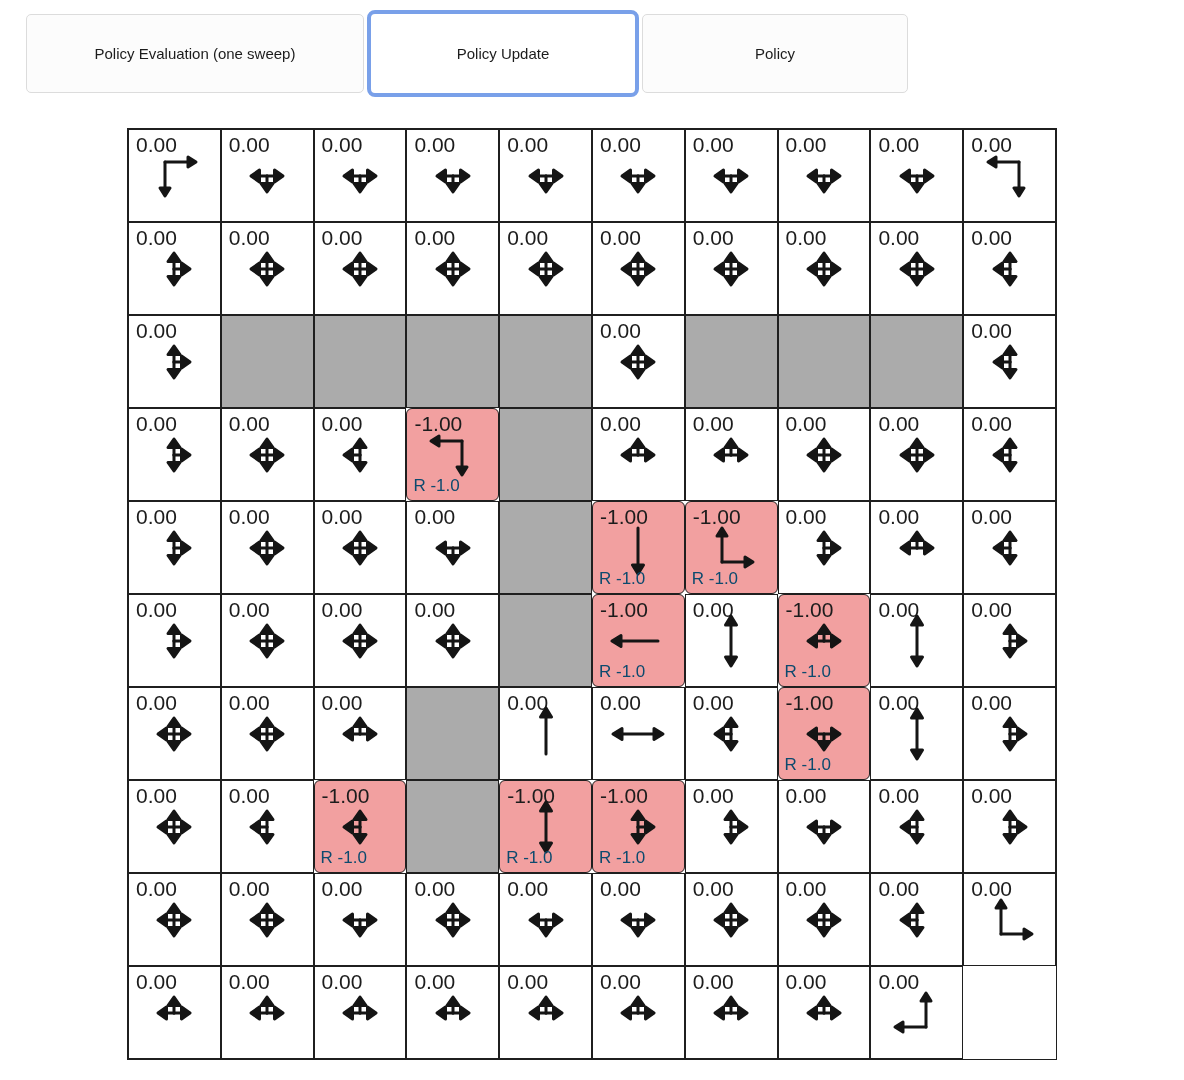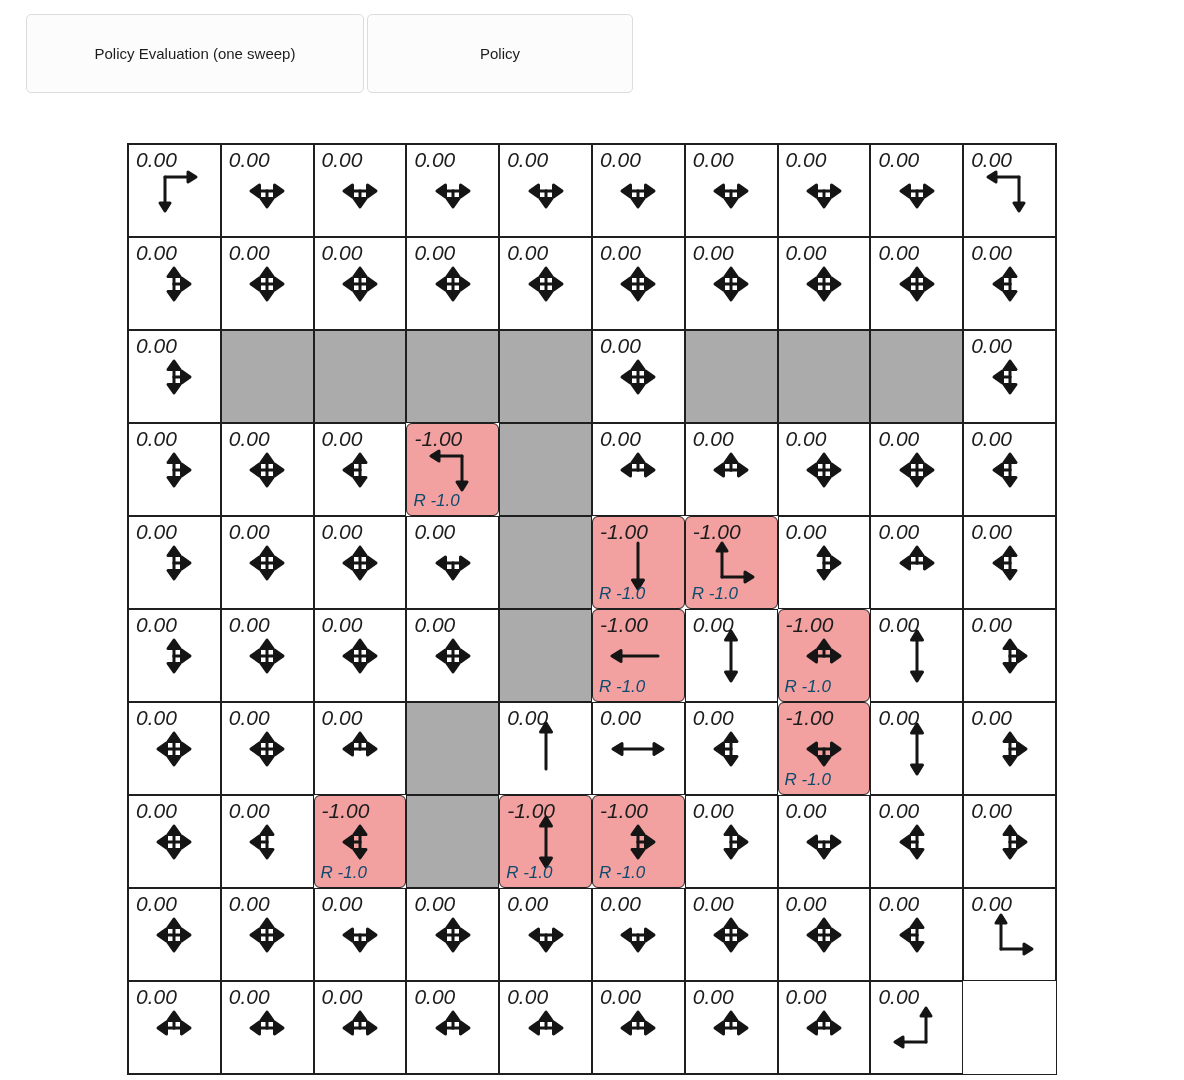--- a/index.html
+++ b/index.html
@@ -18,26 +18,25 @@
     font-family:"Liberation Sans", sans-serif;font-size:15px;color:#1c1c1c;
     display:flex;align-items:center;justify-content:center;
     cursor:pointer;padding:0;
   }
   .btn.active{
     height:87px;background:#ffffff;
     border:4px solid var(--accent,#79a0e9);border-radius:8px;
   }
   
   .grid{
-    position:absolute;left:127px;top:143px;
+    position:absolute;left:127px;top:128px;
     display:grid;
     grid-template-columns:repeat(10,92.8px);
     grid-auto-rows:93px;
     border:1.5px solid #1f1f1f;
-    font-style:italic;
   }
   .cell{
     box-sizing:border-box;position:relative;
     border:1.5px solid #1f1f1f;background:#ffffff;overflow:hidden;
   }
   .cell.wall{background:var(--wall,#ababab);}
   .cell.red{background:var(--red,#f2a0a0);border-radius:6px;}
   .cell.green{background:var(--green,#9fe89f);}
   .val{
     position:absolute;top:3px;left:7px;
@@ -50,20 +49,21 @@
   .rw{
     position:absolute;bottom:4px;left:6px;
     font-size:17px;color:#0c4a6e;
   }
 </style>
 </head>
 <body style="--accent: #79a0e9; --wall: #ababab; --red: #f2a0a0; --green: #9fe89f;">
 
 <div class="toolbar">
   <button class="btn" style="width:338px">Policy Evaluation (one sweep)</button>
+  <button class="btn active" style="width:272px">Policy Update</button>
   <button class="btn" style="width:266px">Policy</button>
 </div>
 
 <div class="grid">
     <div class="cell">
       <div class="val">0.00</div>
       <div class="arr"><svg viewBox="-28 -28 56 56" width="56" height="56">
           <g stroke="#151515" stroke-width="3" fill="#151515" stroke-linejoin="round" stroke-linecap="round">
             <line x1="-9" y1="-14" x2="-9" y2="12"></line>
             <polygon points="-9,20 -14.0,12.0 -4.0,12.0"></polygon>

